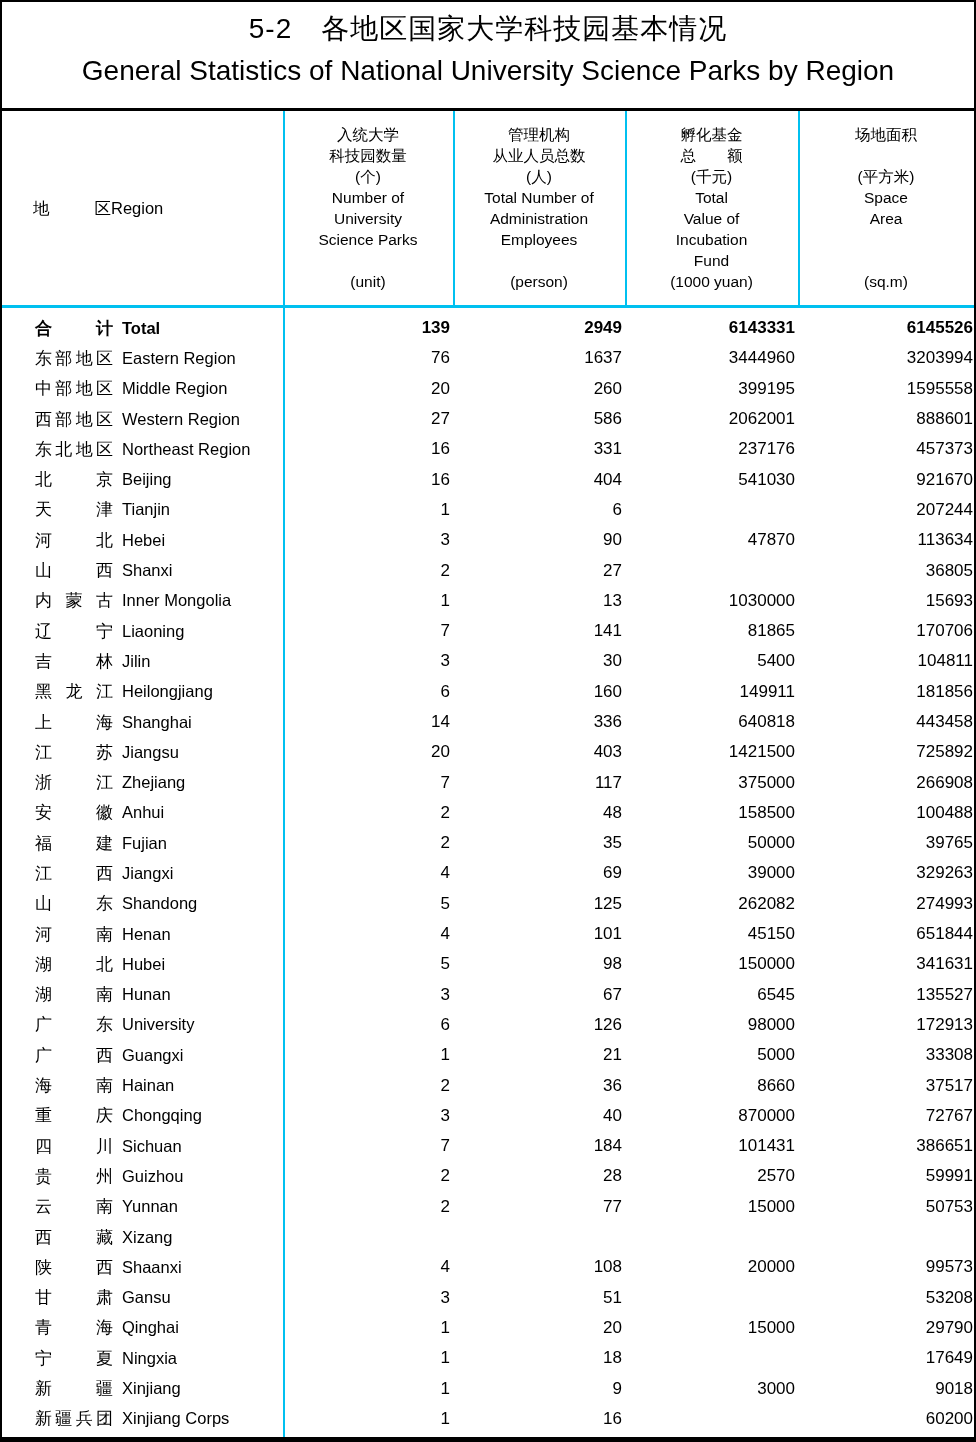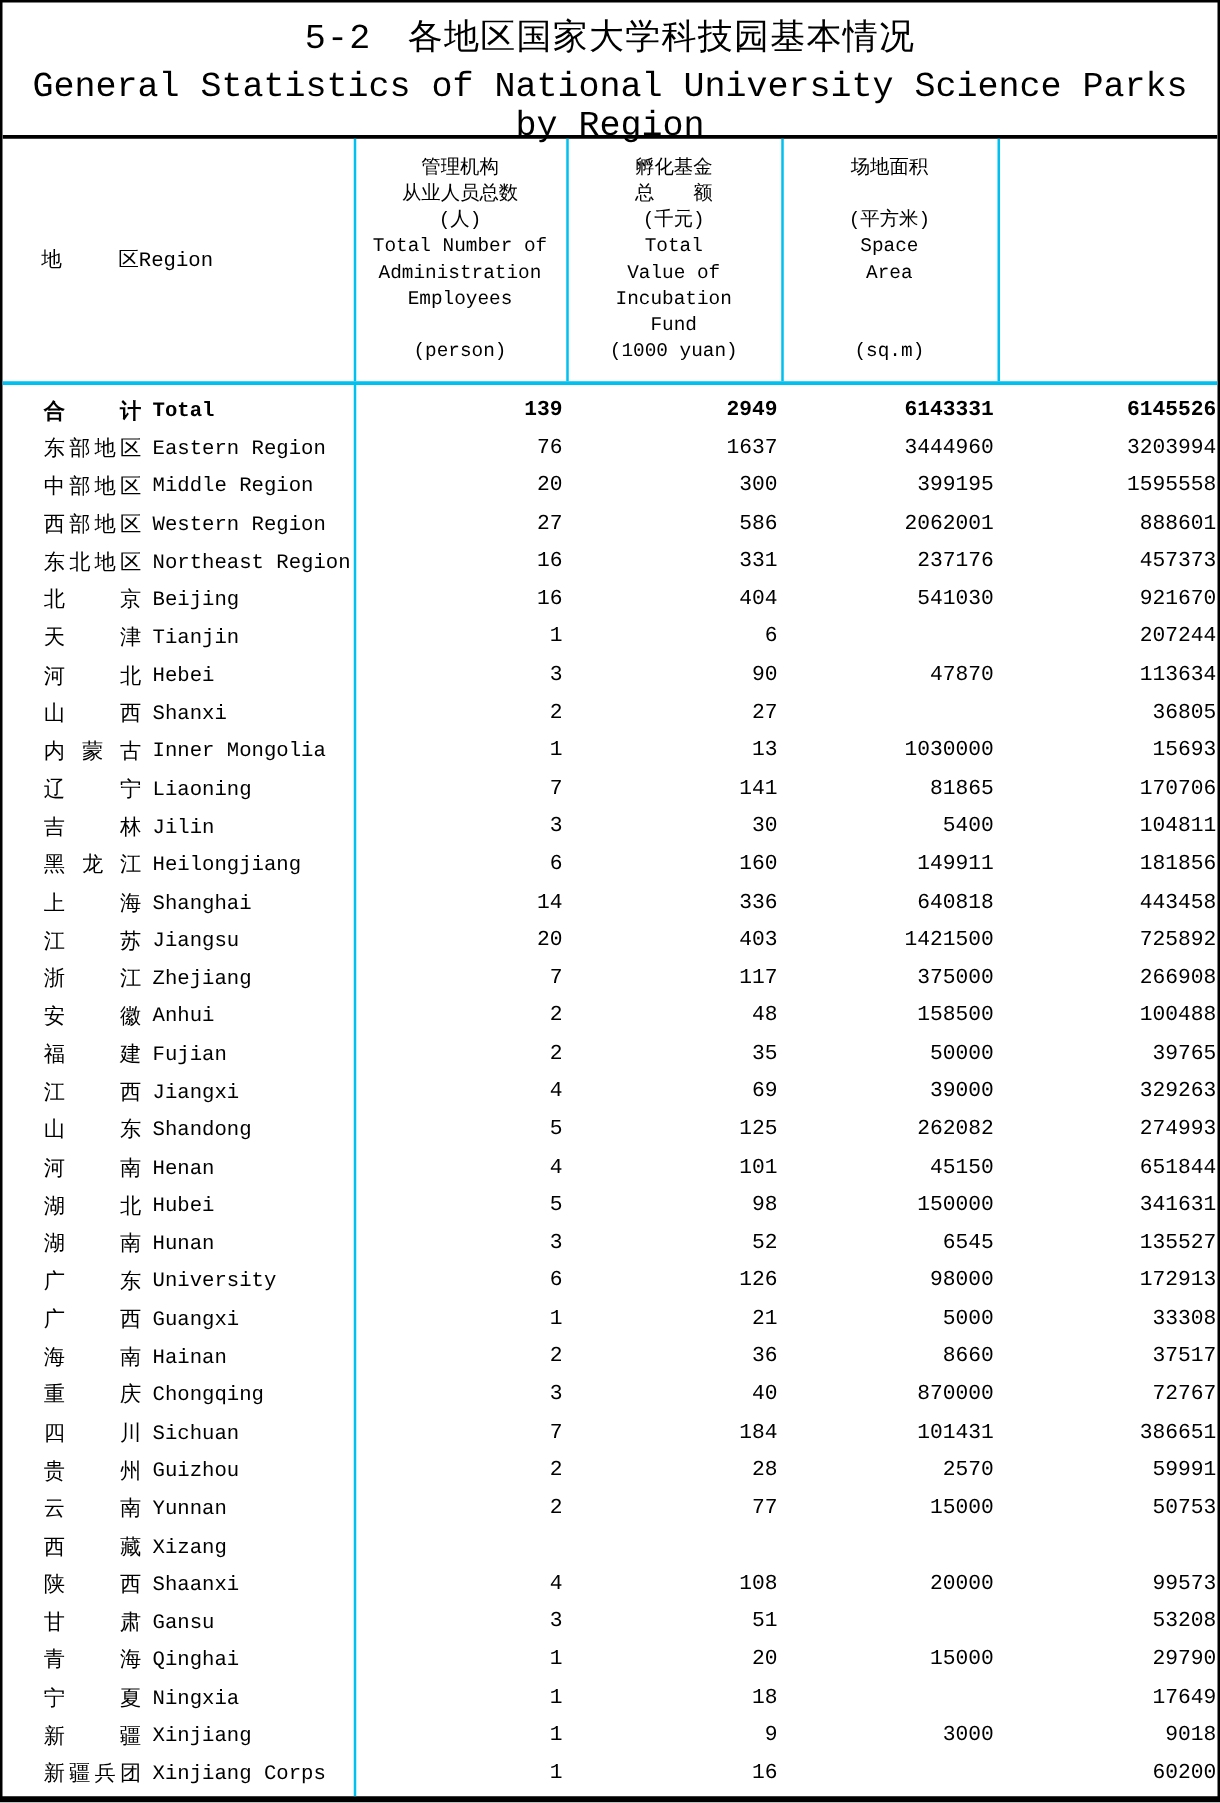--- a/index.html
+++ b/index.html
@@ -1,20 +1,20 @@
 <!DOCTYPE html>
 <html style="--cyan: #00c0f0;"><head>
 <meta charset="utf-8">
 <style>
   html,body{margin:0;padding:0;background:#fff;}
   .page{
     position:relative;
     width:972px;height:1435px;
     border:2px solid #000;border-bottom-width:5px;
-    font-family:Liberation Mono, monospace;
+    font-family:Liberation Sans, sans-serif;
     color:#000;
     overflow:hidden;
   }
   
   .title-block{
     height:106px;border-bottom:3px solid #000;
     text-align:center;
   }
   .title-zh{font-size:28px;padding-top:8px;letter-spacing:1px;}
   .title-en{font-size:28px;margin-top:7px;}
@@ -64,20 +64,30 @@
     <div class="vline" style="left:796px"></div>
 
     <div class="hcell hcell-region">
       <span class="zh-just">
           <span>地</span>
           <span>区</span>
         </span>
       <span class="en">Region</span>
     </div>
     <div class="hcell">
+        <div class="hline">入统大学</div>
+        <div class="hline">科技园数量</div>
+        <div class="hline">(个)</div>
+        <div class="hline">Number of</div>
+        <div class="hline">University</div>
+        <div class="hline">Science Parks</div>
+        <div class="hline"></div>
+        <div class="hline">(unit)</div>
+      </div>
+    <div class="hcell">
         <div class="hline">管理机构</div>
         <div class="hline">从业人员总数</div>
         <div class="hline">(人)</div>
         <div class="hline">Total Number of</div>
         <div class="hline">Administration</div>
         <div class="hline">Employees</div>
         <div class="hline"></div>
         <div class="hline">(person)</div>
       </div>
     <div class="hcell">
@@ -137,21 +147,21 @@
     <div class="c region">
       <span class="zh zh-just">
               <span>中</span>
               <span>部</span>
               <span>地</span>
               <span>区</span>
             </span>
       <span class="en">Middle Region</span>
     </div>
     <div class="c num">20</div>
-    <div class="c num">300</div>
+    <div class="c num">260</div>
     <div class="c num">399195</div>
     <div class="c num">1595558</div>
   </div>
         <div class="trow">
     <div class="c region">
       <span class="zh zh-just">
               <span>西</span>
               <span>部</span>
               <span>地</span>
               <span>区</span>
@@ -403,21 +413,21 @@
   </div>
         <div class="trow">
     <div class="c region">
       <span class="zh zh-just">
               <span>湖</span>
               <span>南</span>
             </span>
       <span class="en">Hunan</span>
     </div>
     <div class="c num">3</div>
-    <div class="c num">52</div>
+    <div class="c num">67</div>
     <div class="c num">6545</div>
     <div class="c num">135527</div>
   </div>
         <div class="trow">
     <div class="c region">
       <span class="zh zh-just">
               <span>广</span>
               <span>东</span>
             </span>
       <span class="en">University</span>

